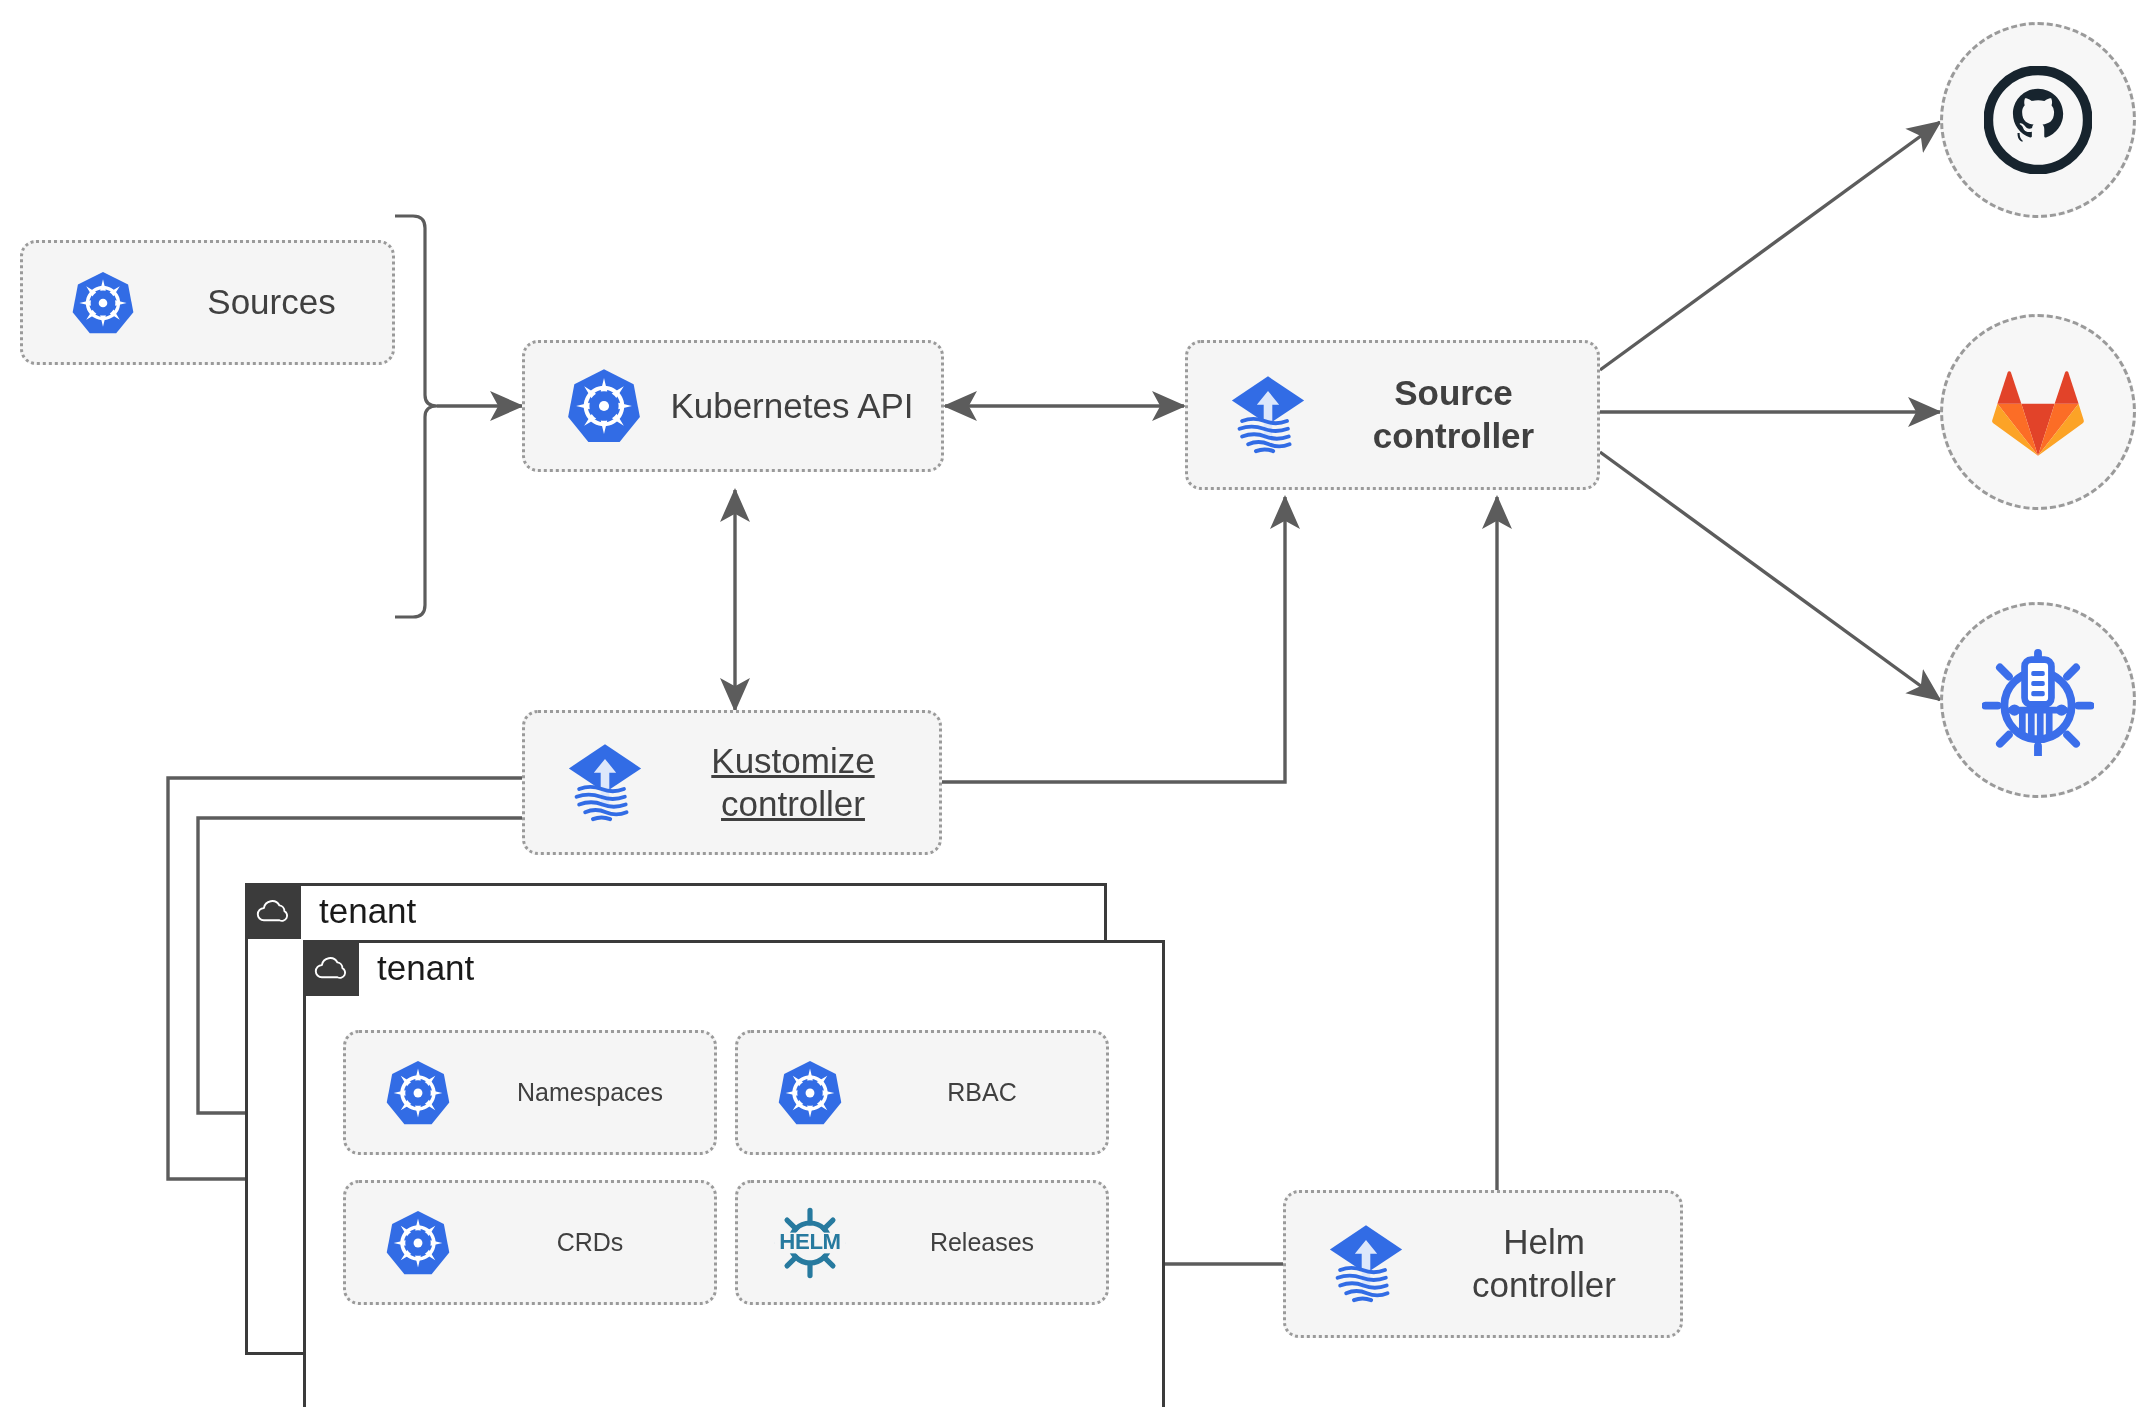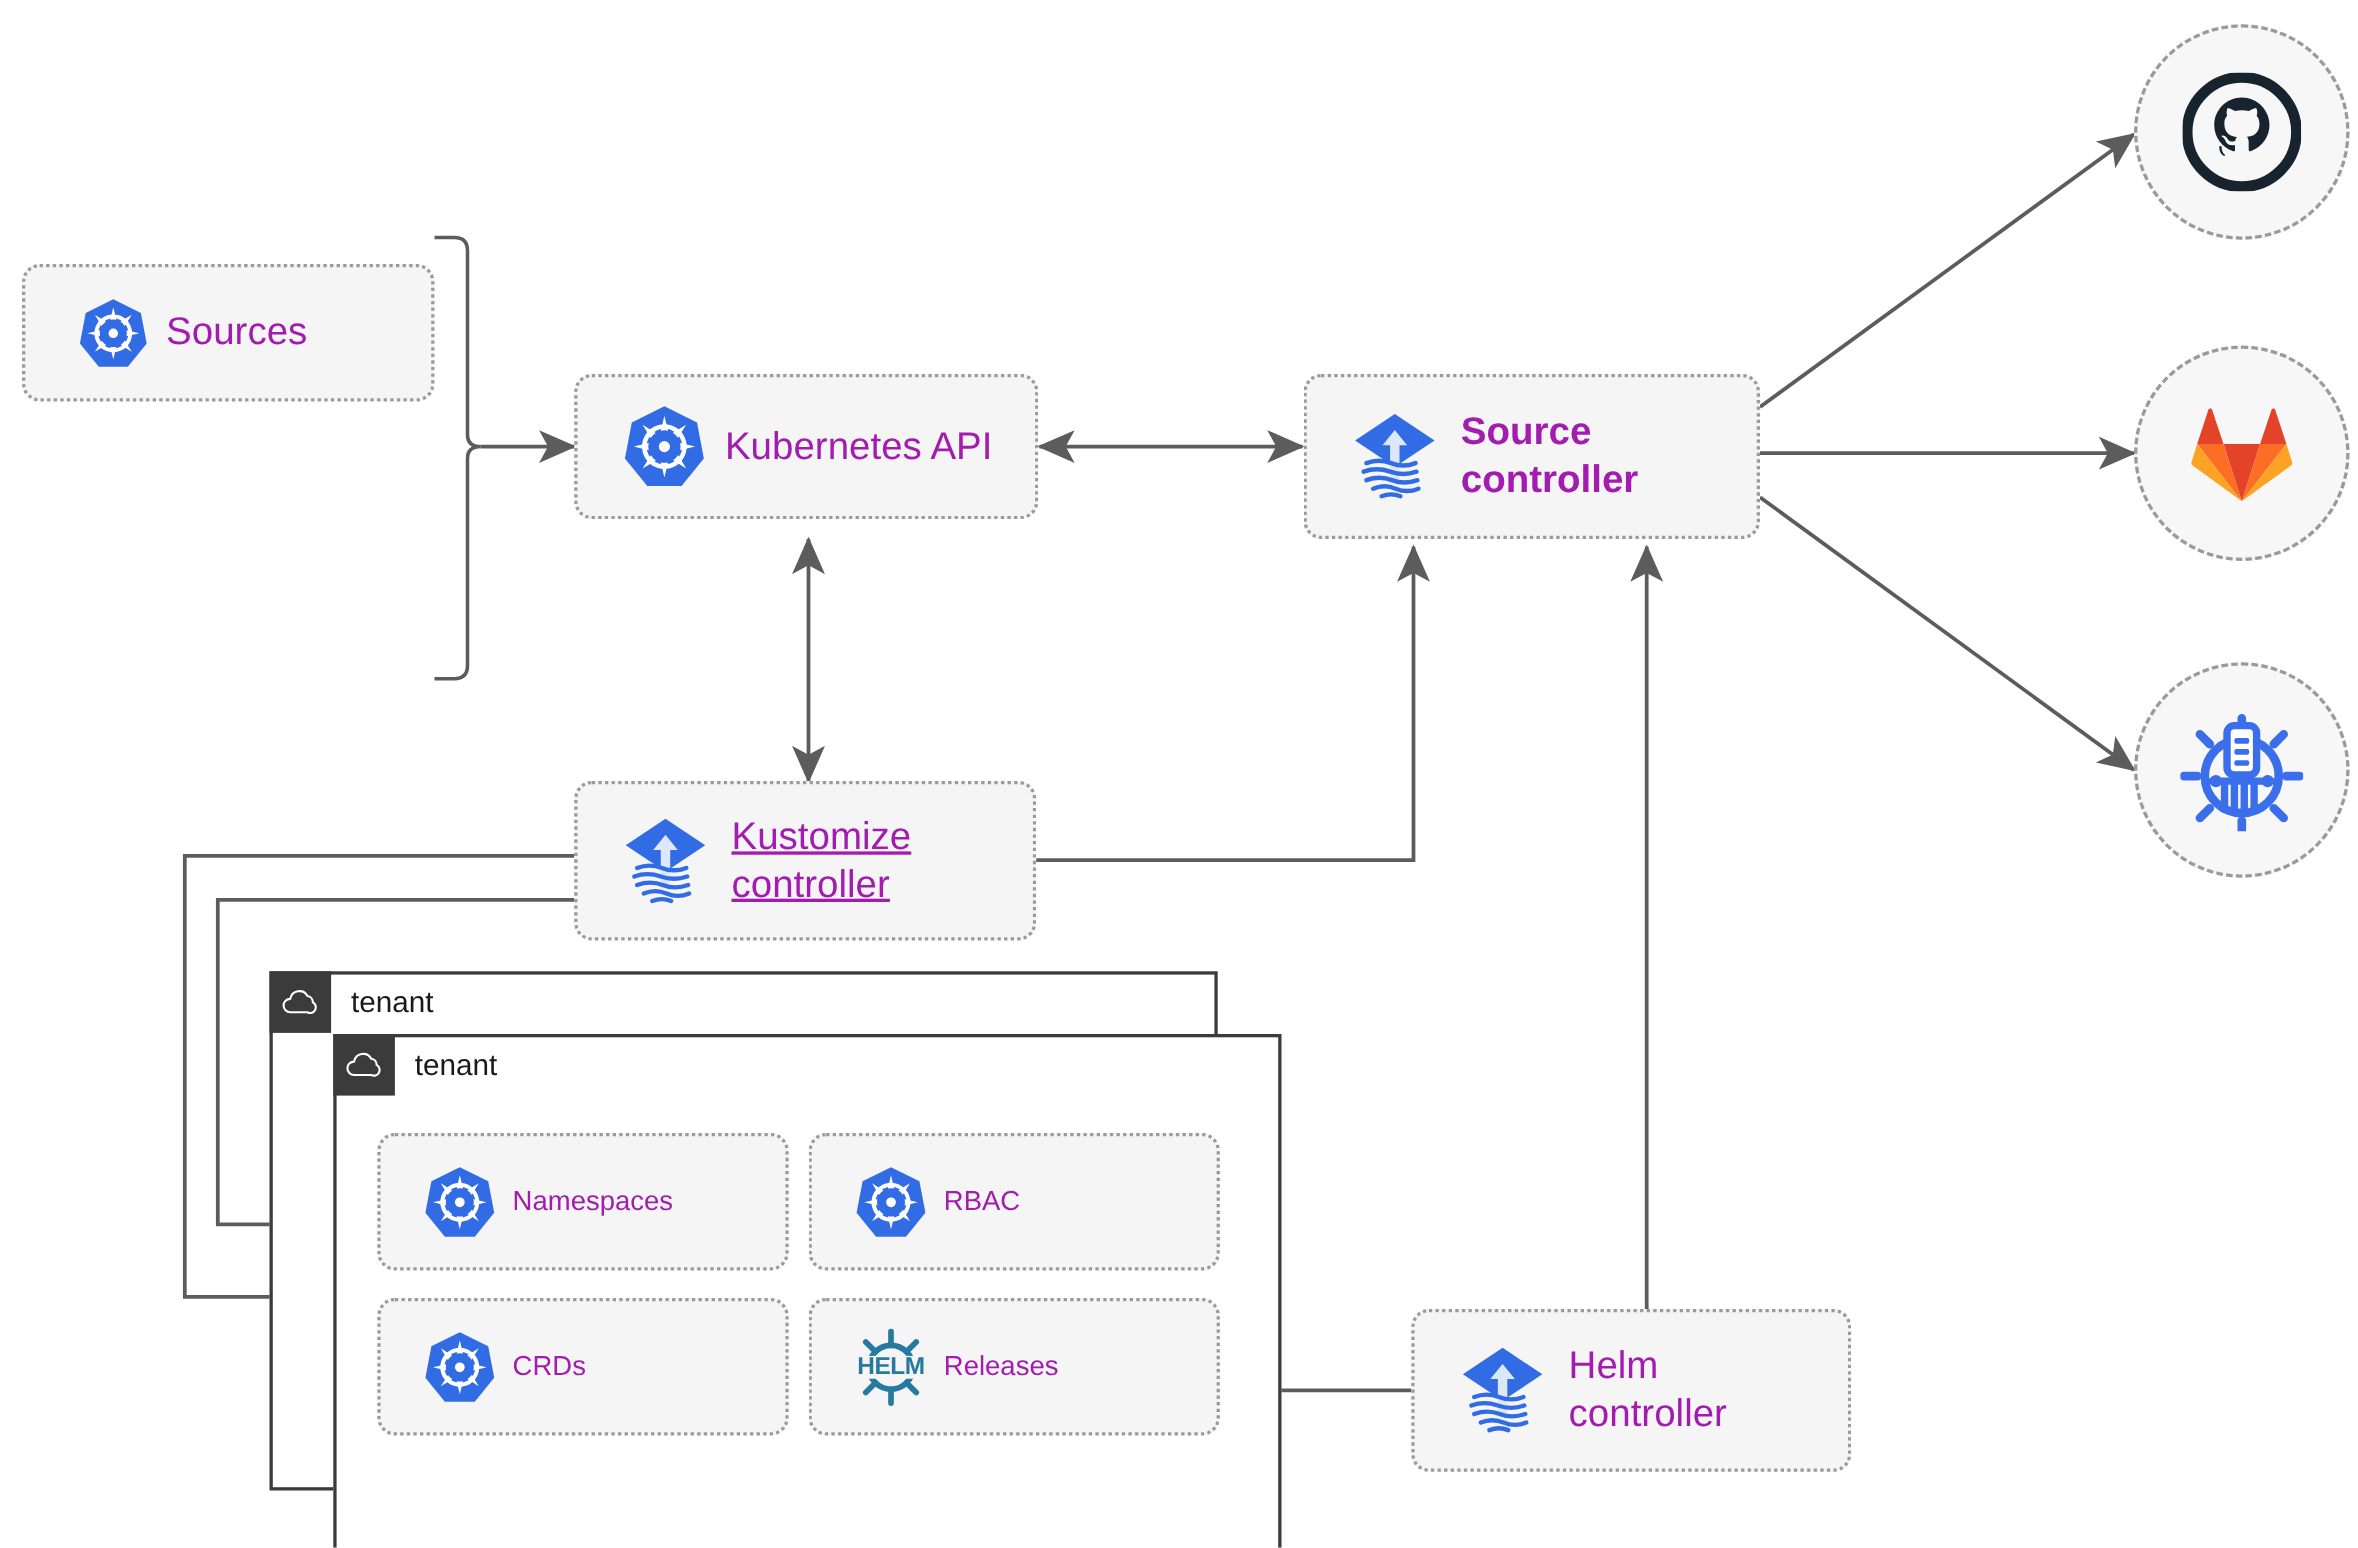--- a/index.html
+++ b/index.html
@@ -40,21 +40,22 @@
     z-index: 5;
   }
   .node .nicon {
     flex: 0 0 auto;
     display: flex;
     align-items: center;
     justify-content: center;
   }
   .node .nlabel {
     flex: 1 1 auto;
-    color: #a21caf;
+    text-align: center;
+    color: #404040;
     line-height: 1.22;
     white-space: pre-line;
   }
 
   
   .circle-node {
     position: absolute;
     box-sizing: border-box;
     border: 3px dashed #9a9a9a;
     border-radius: 50%;
@@ -85,21 +86,21 @@
   .tenant-tab .tab-icon {
     width: 56px;
     height: 56px;
     background: #3b3b3b;
     display: flex;
     align-items: center;
     justify-content: center;
     flex: 0 0 auto;
   }
   .tenant-tab .tab-text {
-    font-size: 27px;
+    font-size: 35px;
     color: #1a1a1a;
     padding-left: 18px;
     white-space: nowrap;
   }
   .t-28 { font-size: 25px; }
   .t-30 { font-size: 35px; }
 </style>
 </head>
 <body>
 

